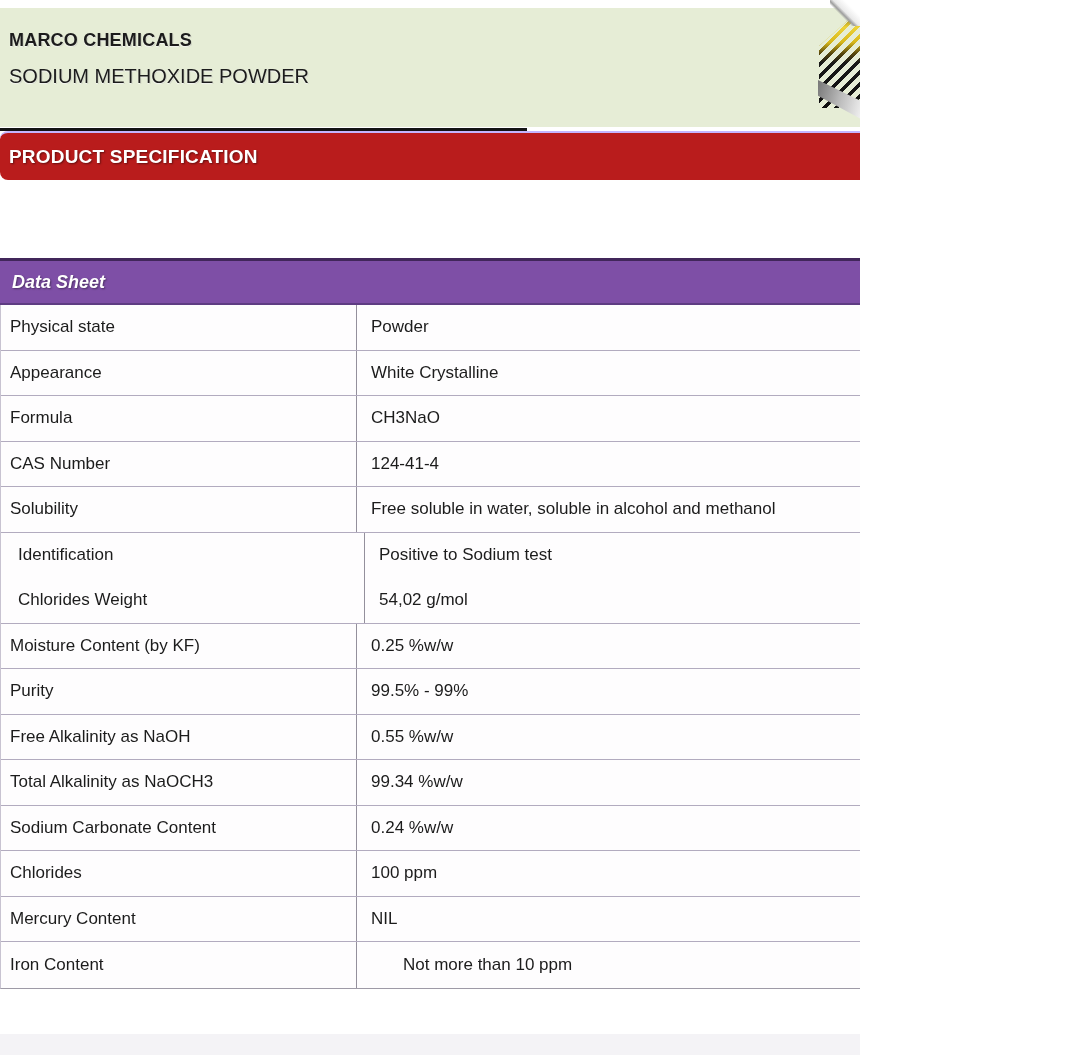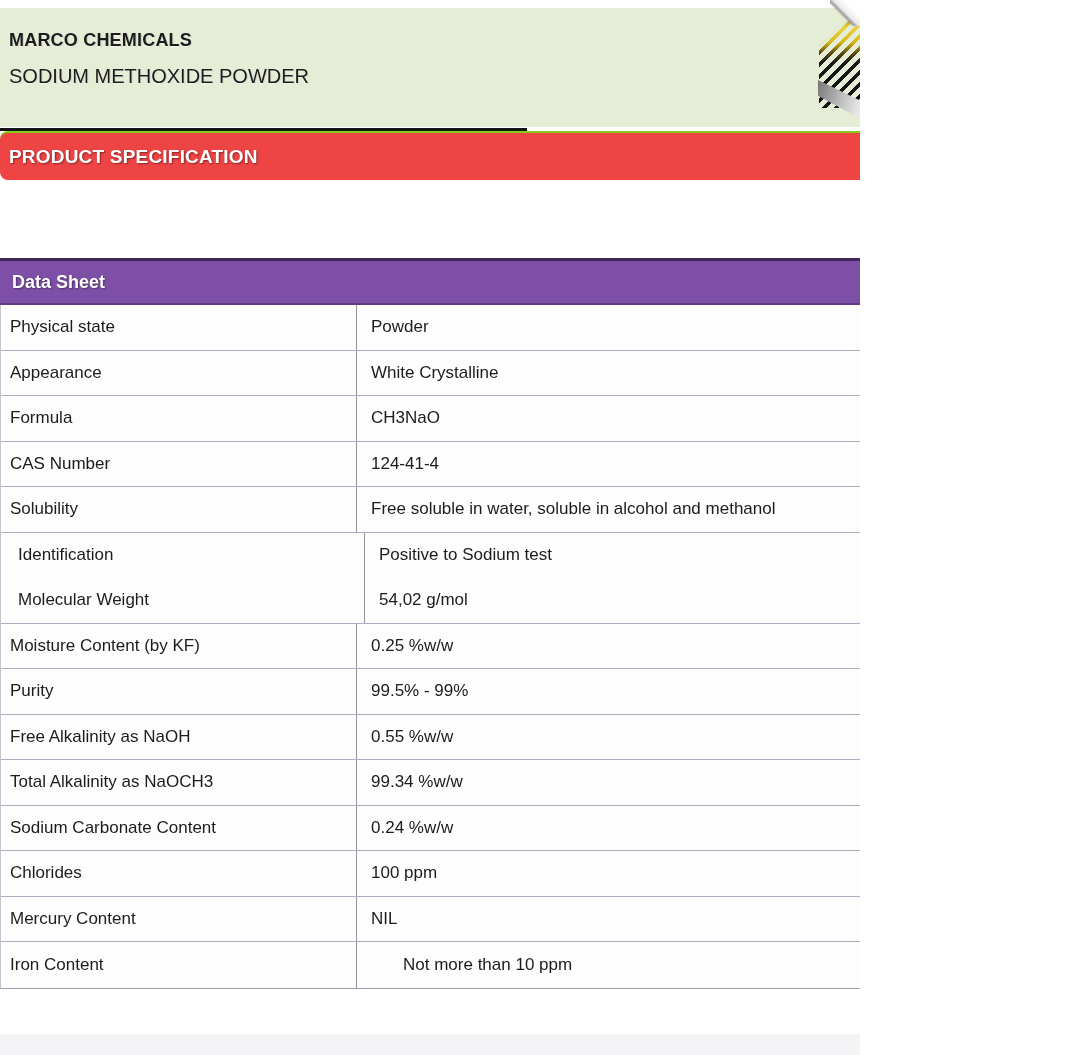--- a/index.html
+++ b/index.html
@@ -33,31 +33,31 @@
   .logo-vee{position:absolute;left:0;top:70px;width:104px;height:44px;
     background:linear-gradient(105deg,#777 0%,#bfbfbf 25%,#efefef 45%,#a8a8a8 60%,#8b8b8b 80%,#6f6f6f 100%);
     clip-path:polygon(0 0,50% 58%,100% 0,100% 36%,50% 100%,0 36%);}
 
   
   .corner-curl{position:absolute;top:0;right:0;width:30px;height:26px;
     background:linear-gradient(45deg, rgba(255,255,255,0) 38%, #9c9c9c 44%, #e9e9e9 52%, #ffffff 72%);}
 
   
   .black-rule{position:absolute;left:0;top:128px;width:527px;height:3px;background:#141414;}
-  .spec-band{position:absolute;left:0;top:131px;width:1063px;height:49px;background:#ef4444;
-    border-top:2px solid #84cc16;box-sizing:border-box;display:flex;align-items:center;border-radius:8px;}
+  .spec-band{position:absolute;left:0;top:131px;width:1063px;height:49px;background:#b91c1c;
+    border-top:2px solid #c4b5fd;box-sizing:border-box;display:flex;align-items:center;border-radius:8px;}
   .spec-band-title{margin-left:9px;color:#ffffff;font-size:19px;font-weight:bold;letter-spacing:.2px;
     text-shadow:1px 1px 2px rgba(0,0,0,.45);}
 
   
   .sheet{position:absolute;left:0;top:258px;width:1075px;}
   .ds-band{height:47px;background:#7e4fa6;border-top:3px solid #41265a;border-bottom:2px solid #5e3c82;
     box-sizing:border-box;display:flex;align-items:center;}
   .ds-title{margin-left:12px;color:#ffffff;font-size:18px;font-weight:bold;
-    text-shadow:1px 1px 2px rgba(0,0,0,.4);}
+    text-shadow:1px 1px 2px rgba(0,0,0,.4);font-style:italic;}
   .t-body{border-left:1px solid #c8c3d1;border-right:1px solid #a5a0b0;border-bottom:1px solid #9e9aa6;background:#fefdfe;}
   .t-row{display:flex;height:45.5px;border-bottom:1px solid #b2abbf;box-sizing:border-box;}
   .t-row:last-child{border-bottom:none;gap:32px;}
   .t-row.tall{height:91px;padding-left:8px;}
   .t-label{width:356px;box-sizing:border-box;border-right:1px solid #94909c;padding-left:9px;
     display:flex;align-items:center;font-size:17px;}
   .t-value{flex:1;padding-left:14px;display:flex;align-items:center;font-size:17px;}
   .tall .t-label,.tall .t-value{flex-direction:column;align-items:flex-start;justify-content:center;gap:25px;}
   .tall .line{line-height:20px;}
 
@@ -112,21 +112,21 @@
         <div class="t-value">124-41-4</div>
       </div>
       <div class="t-row">
         <div class="t-label">Solubility</div>
         <div class="t-value">Free soluble in water, soluble in alcohol and methanol</div>
       </div>
 
       <div class="t-row tall">
         <div class="t-label">
           <div class="line">Identification</div>
-          <div class="line">Molecular Weight</div>
+          <div class="line">Chlorides Weight</div>
         </div>
         <div class="t-value">
           <div class="line">Positive to Sodium test</div>
           <div class="line">54,02 g/mol</div>
         </div>
       </div>
 
       <div class="t-row">
         <div class="t-label">Moisture Content (by KF)</div>
         <div class="t-value">0.25 %w/w</div>

